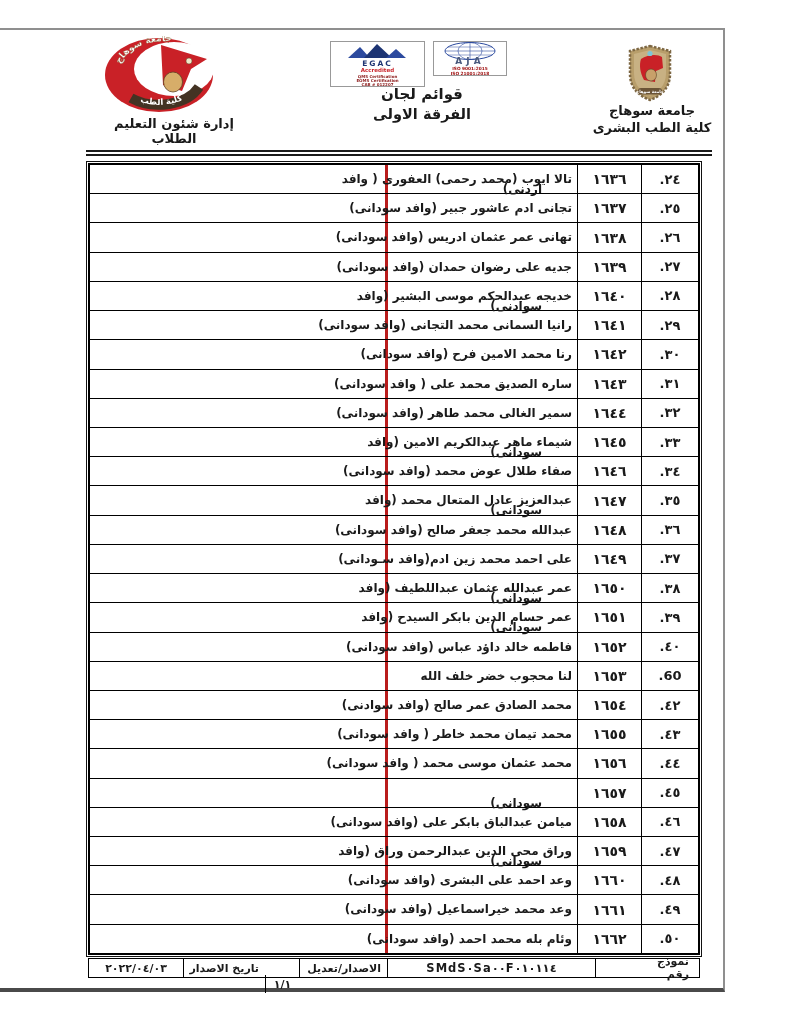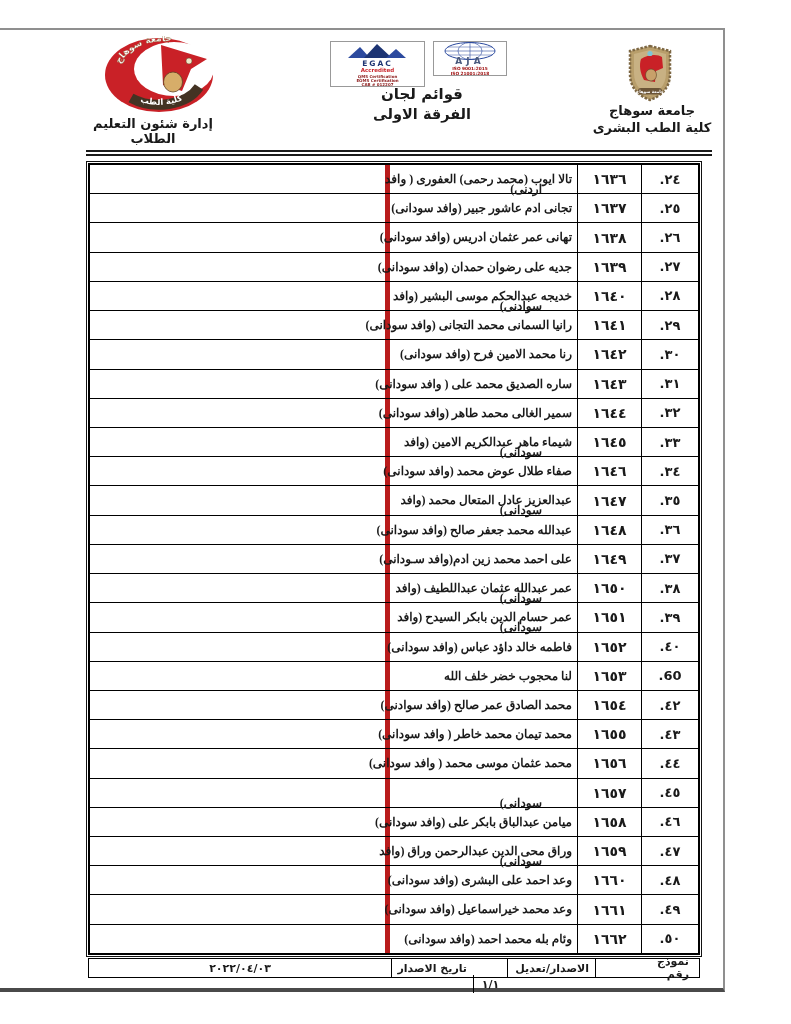--- a/index.html
+++ b/index.html
@@ -5,21 +5,21 @@
   html,body{margin:0;padding:0;background:#ffffff;}
   .page{position:relative;width:791px;height:1024px;background:#fff;overflow:hidden;
         font-family:"DejaVu Sans",sans-serif;color:#1a1a1a;}
 
   
   .frame{position:absolute;left:-6px;top:28px;width:731px;height:964px;box-sizing:border-box;
          border-top:2px solid #8f8f8f;border-right:2px solid #8f8f8f;border-bottom:4px solid #4a4a4a;}
 
   
   .crest-left{position:absolute;left:103px;top:36px;width:114px;height:78px;}
-  .dept{position:absolute;left:72px;top:116px;width:162px;text-align:center;direction:rtl;
+  .dept{position:absolute;left:93px;top:116px;width:162px;text-align:center;direction:rtl;
         font-weight:bold;font-size:13px;}
   .egac{position:absolute;left:330px;top:41px;}
   .aja{position:absolute;left:433px;top:41px;}
   .titles{position:absolute;left:328px;top:84px;width:188px;text-align:center;direction:rtl;font-weight:bold;}
   .t1{font-size:15px;line-height:20px;}
   .t2{font-size:14.5px;line-height:20px;}
   .t3{font-size:15px;line-height:22px;white-space:nowrap;}
   .crest-right{position:absolute;left:626px;top:44px;width:48px;height:58px;}
   .uni-caption{position:absolute;left:588px;top:102px;width:128px;text-align:center;direction:rtl;
                font-weight:bold;font-size:13px;line-height:17px;}
@@ -30,22 +30,22 @@
   .stable{position:absolute;left:88px;top:163px;width:612px;height:792px;box-sizing:border-box;
           border:2px solid #000;outline:1.5px solid #111;outline-offset:1px;
           direction:rtl;display:flex;flex-direction:column;}
   .srow{flex:1;display:flex;border-bottom:1px solid #000;position:relative;min-height:0;}
   .srow:last-child{border-bottom:none;}
   .cell{box-sizing:border-box;}
   .c-num{width:57px;border-left:1px solid #000;display:flex;align-items:center;justify-content:center;
          font-weight:bold;font-size:13px;}
   .c-id{width:64px;border-left:1px solid #000;display:flex;align-items:center;justify-content:center;
         font-weight:bold;font-size:14px;}
-  .c-name{width:192px;border-left:5px solid #b91c1c;position:relative;padding:2px 5px 0 2px;
-          font-weight:bold;font-size:12px;line-height:25px;overflow:visible;font-family:Liberation Serif, serif;}
+  .c-name{width:192px;border-left:3px solid #b91c1c;position:relative;padding:2px 5px 0 2px;
+          font-weight:bold;font-size:12px;line-height:25px;overflow:visible;}
   .nm{display:block;white-space:nowrap;text-align:right;}
   .nm-ov{position:absolute;top:17px;right:35px;white-space:nowrap;z-index:3;
          font-size:12px;line-height:15px;font-weight:bold;}
   .c-empty{flex:1;}
 
   
   .foot{position:absolute;left:88px;top:958px;width:612px;height:20px;box-sizing:border-box;
         border:1px solid #000;direction:rtl;display:flex;font-weight:bold;font-size:11px;}
   .fcell{display:flex;align-items:center;justify-content:center;box-sizing:border-box;
          border-left:1px solid #000;height:100%;}
@@ -402,19 +402,20 @@
         <div class="cell c-name">
           <span class="nm">وئام بله محمد احمد (وافد سودانى)</span>
           <span class="nm-ov"></span>
         </div>
         <div class="cell c-empty"></div>
       </div>
     </div>
 
   <div class="foot">
     <div class="fcell f-form-label">نموذج رقم</div>
+    <div class="fcell f-form-value">SMdS٠Sa٠٠F٠١٠١١٤</div>
     <div class="fcell f-issue-label">الاصدار/تعديل</div>
     <div class="fcell f-issue-value">١/١</div>
     <div class="fcell f-date-label">تاريخ الاصدار</div>
     <div class="fcell f-date-value">٢٠٢٢/٠٤/٠٣</div>
   </div>
 
 </div>
 
 </body></html>

